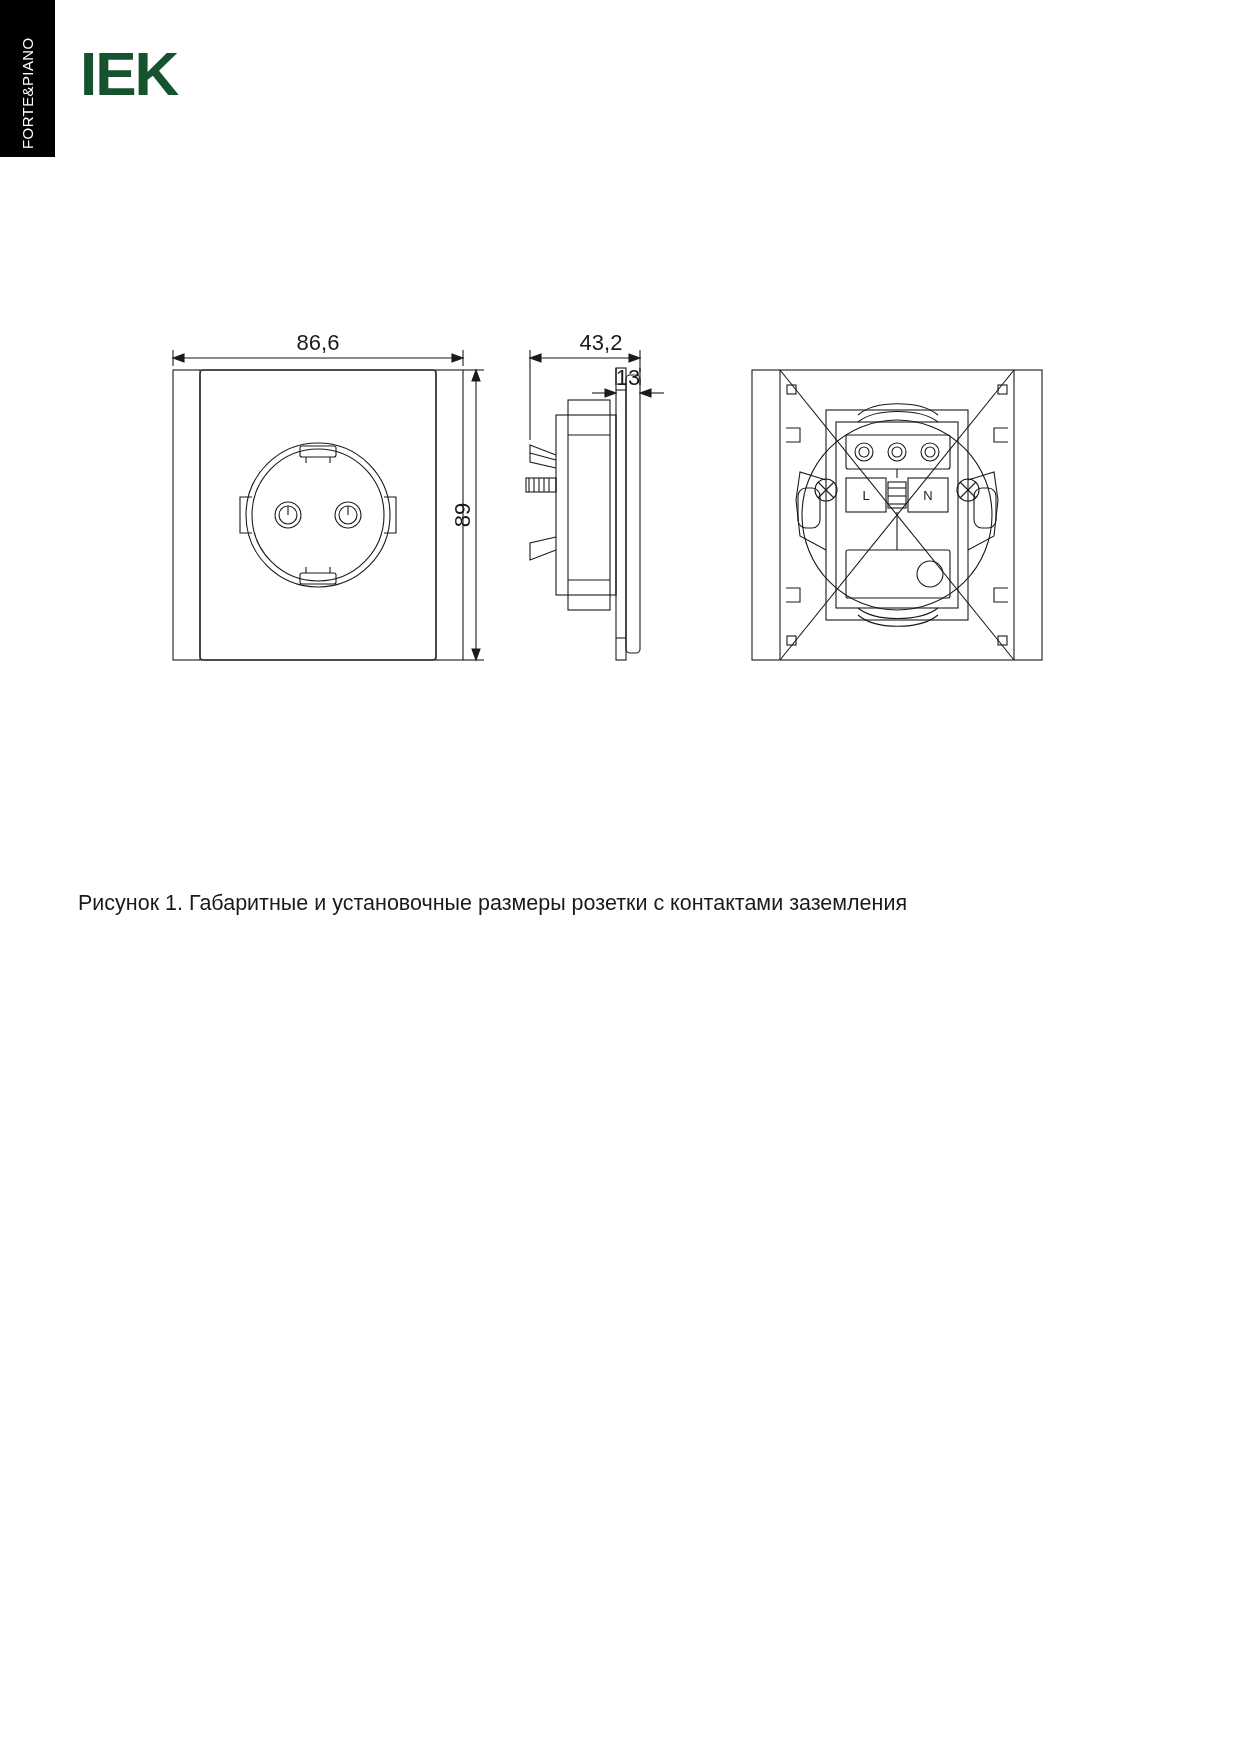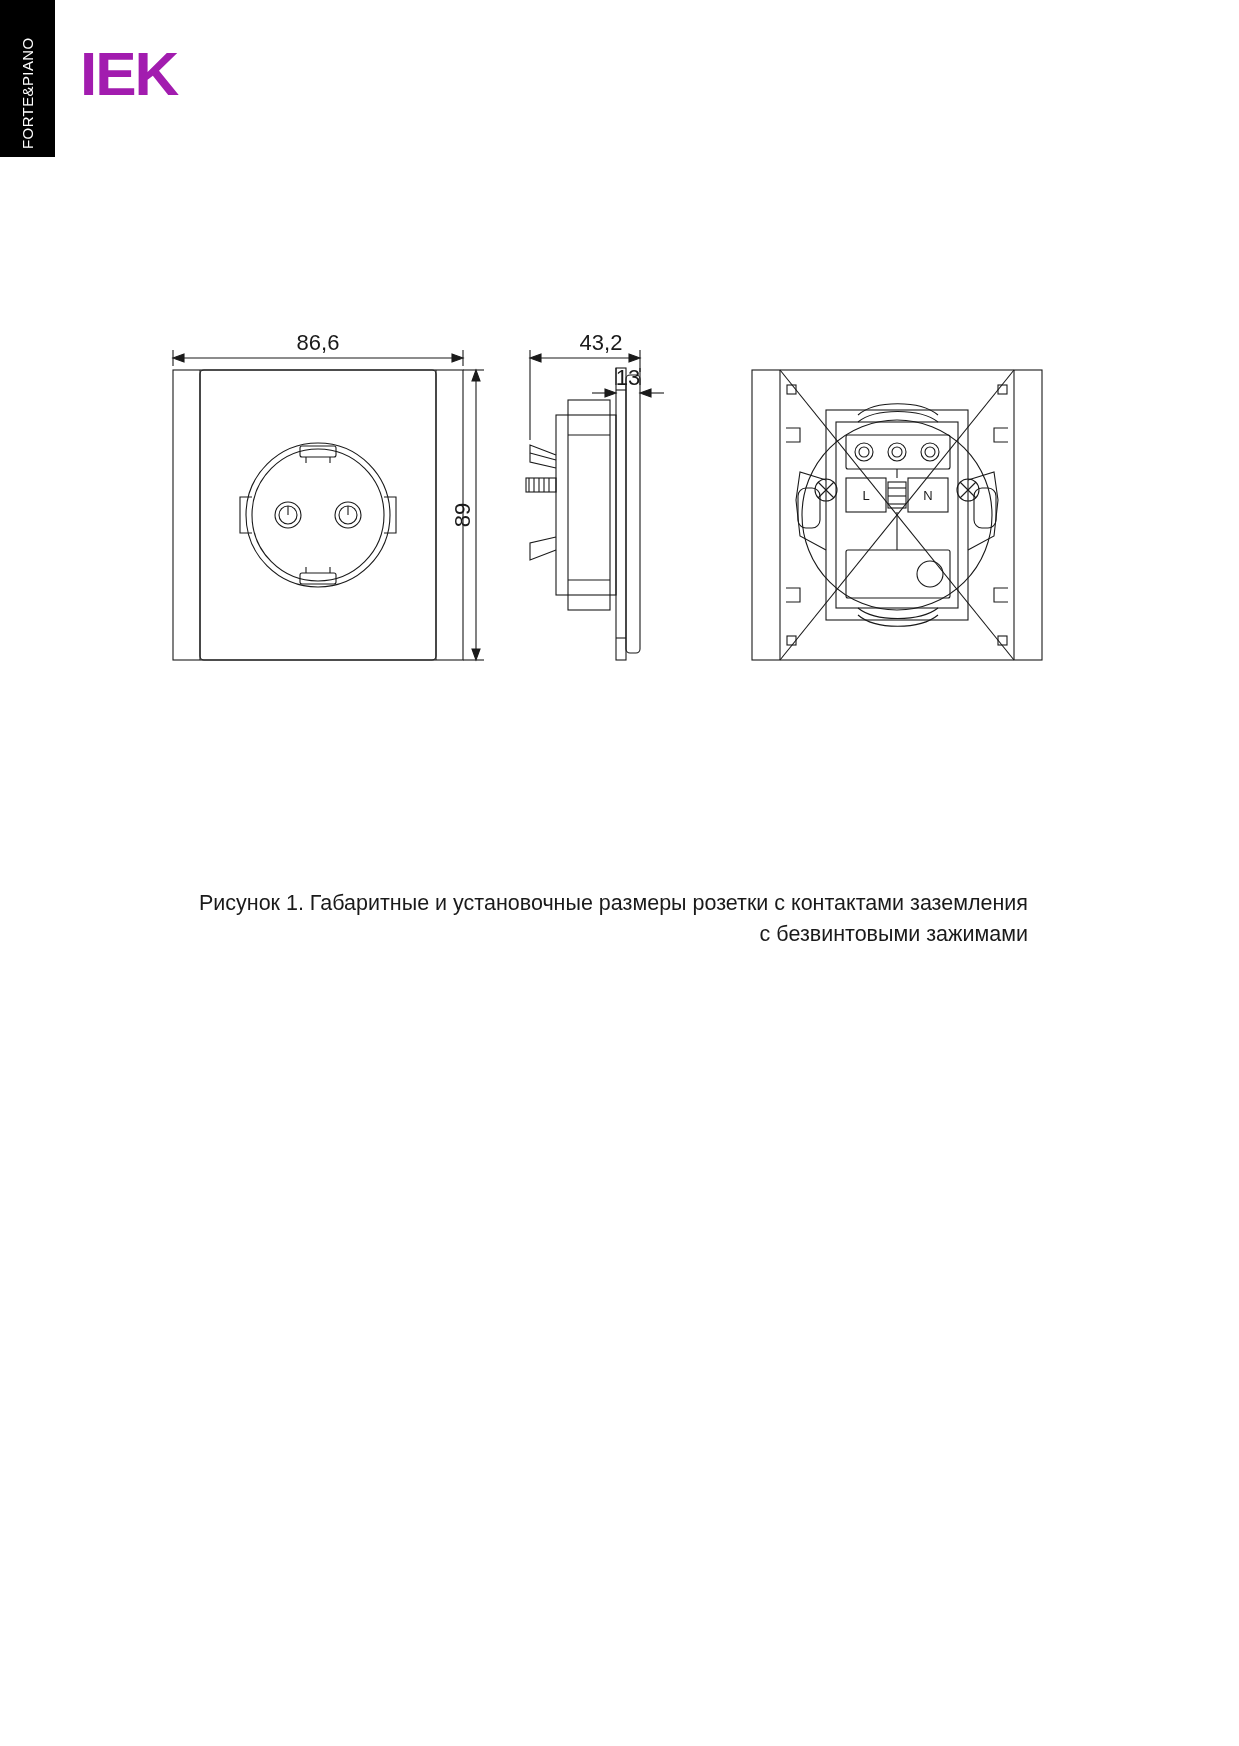--- a/index.html
+++ b/index.html
@@ -44,21 +44,21 @@
     box-sizing: border-box;
     white-space: nowrap;
   }
   .logo {
     position: absolute;
     left: 80px;
     top: 38px;
     font-size: 62px;
     font-weight: bold;
     letter-spacing: -2px;
-    color: #a21caf;
+    color: #14532d;
     font-family: "Liberation Sans", sans-serif;
   }
 
   
   .drawing-area {
     position: absolute;
     left: 0;
     top: 250px;
     width: 1016px;
     height: 450px;
@@ -67,21 +67,20 @@
 
   
   .caption {
     position: absolute;
     left: 78px;
     top: 888px;
     width: 950px;
     font-size: 21.5px;
     line-height: 31px;
     color: #1a1a1a;
-    text-align: right;
   }
   .caption span { display: block; }
 </style>
 </head>
 <body>
 
 <div class="brand-strip">
   <div class="brand-strip-text">FORTE&amp;PIANO</div>
 </div>
 <div class="logo">IEK</div>
@@ -252,14 +251,13 @@
 
   <g font-family="Liberation Sans, sans-serif" font-size="13" fill="#1a1a1a">
     <text x="866" y="250" text-anchor="middle">L</text>
     <text x="928" y="250" text-anchor="middle">N</text>
   </g>
 </svg>
 </div>
 
 <div class="caption">
   <span>Рисунок 1. Габаритные и установочные размеры розетки с контактами заземления</span>
-  <span>с безвинтовыми зажимами</span>
 </div>
 
 </body></html>

